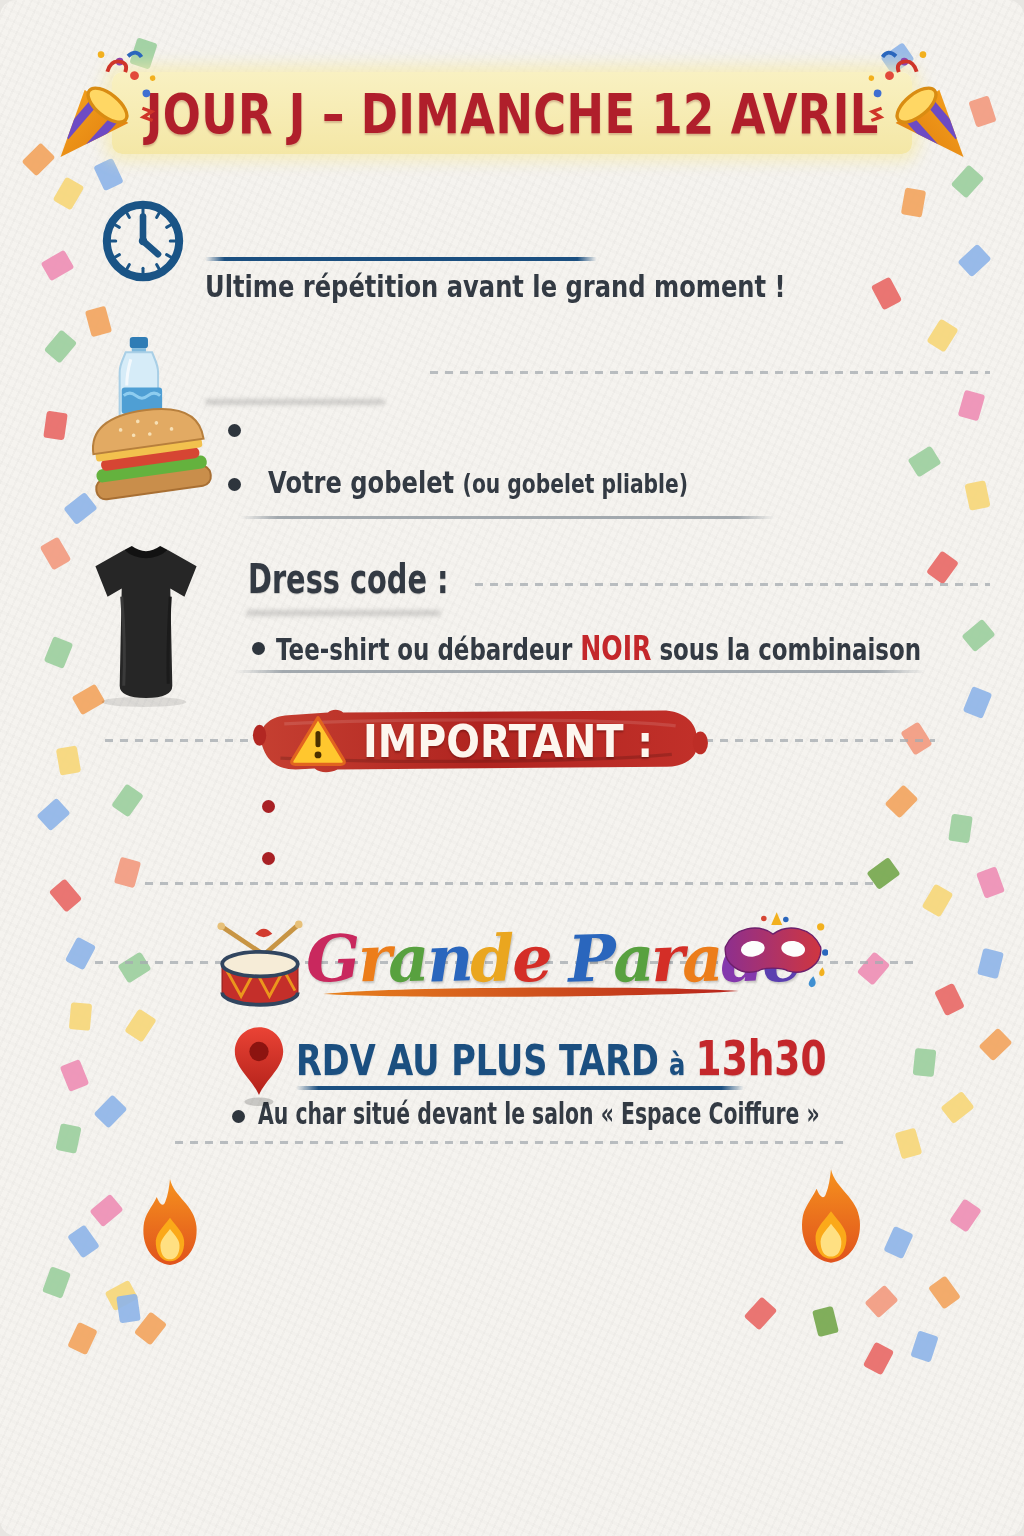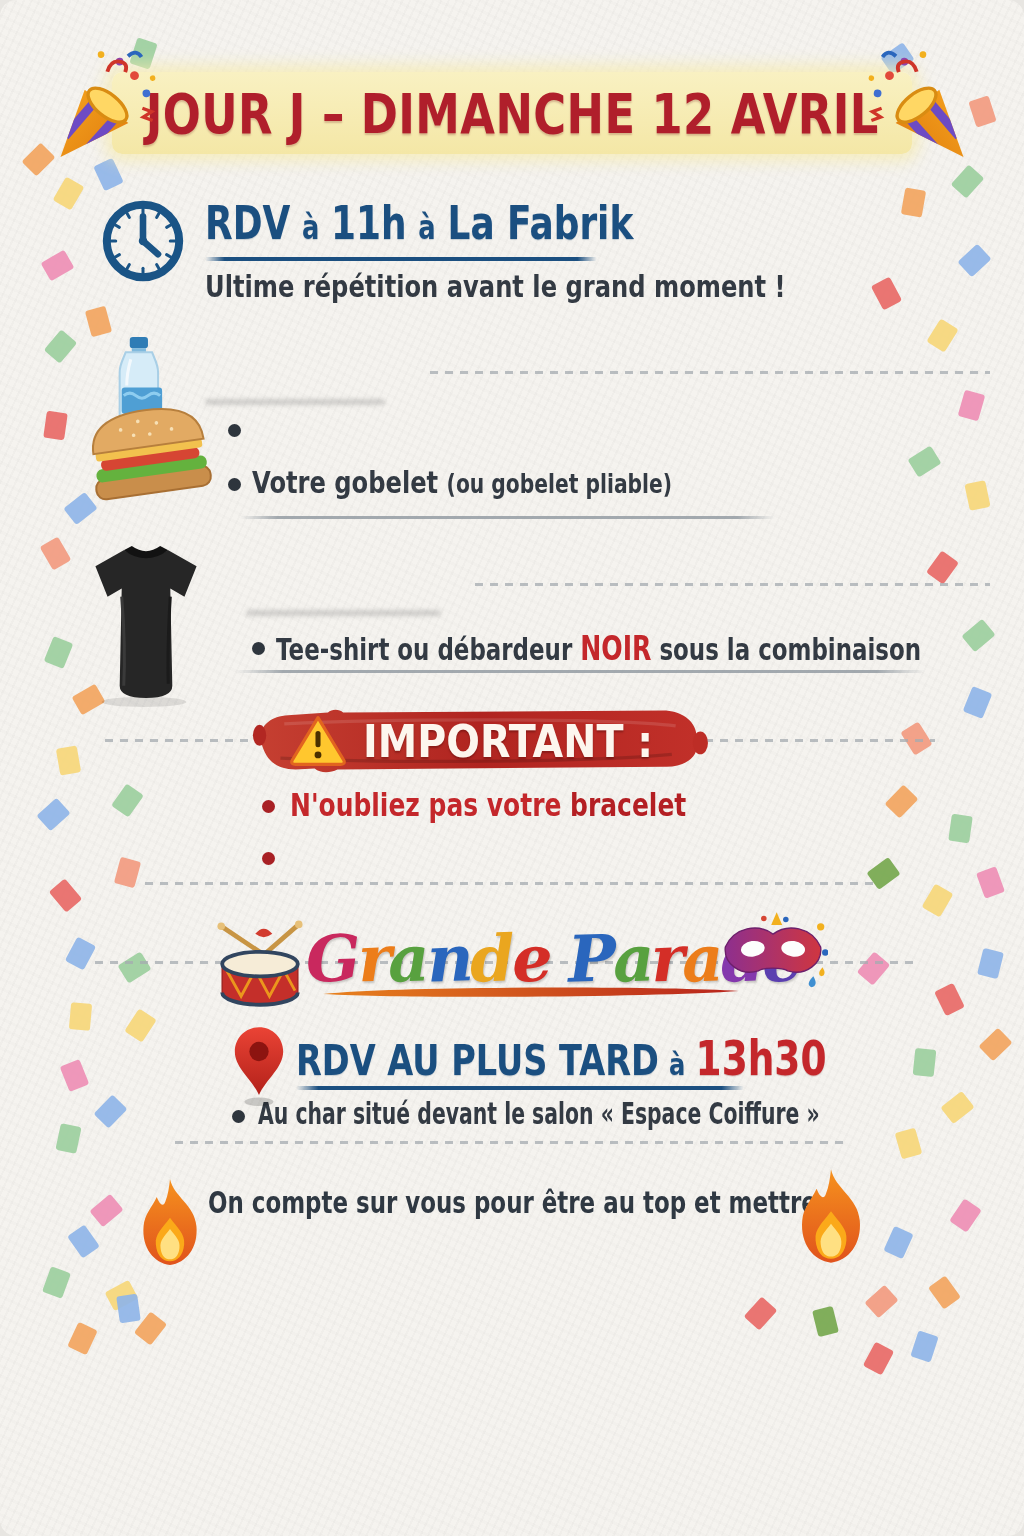--- a/index.html
+++ b/index.html
@@ -231,29 +231,20 @@
         <line x1="32.5" y1="80.3" x2="35.5" y2="75.1"></line>
       <line x1="19.7" y1="67.5" x2="24.9" y2="64.5"></line>
         <line x1="15" y1="50" x2="21" y2="50"></line>
       <line x1="19.7" y1="32.5" x2="24.9" y2="35.5"></line>
         <line x1="32.5" y1="19.7" x2="35.5" y2="24.9"></line>
     </g>
     <line x1="50" y1="50" x2="50" y2="24" stroke="#1a5486" stroke-width="7" stroke-linecap="round"></line>
     <line x1="50" y1="50" x2="66" y2="64" stroke="#1a5486" stroke-width="7" stroke-linecap="round"></line>
     <circle cx="50" cy="50" r="4.5" fill="#1a5486"></circle>
   </svg>
-  <div class="abs" style="left:205px;top:196px;z-index:3;">
-    <span class="cx">
-      <span class="h-blue big">RDV</span>
-      <span class="h-blue mid-a">à</span>
-      <span class="h-blue big">11h</span>
-      <span class="h-blue mid-a">à</span>
-      <span class="h-blue big">La Fabrik</span>
-    </span>
-  </div>
   <div class="blue-underline" style="left:205px;top:257px;width:392px;"></div>
   <div class="abs" style="left:205px;top:268px;z-index:3;">
     <span class="cx subtitle">Ultime répétition avant le grand moment !</span>
   </div>
 
   <svg class="icon" style="left:85px;top:333px;" width="132" height="182" viewBox="0 0 130 180">
     <rect x="44" y="4" width="18" height="11" rx="3" fill="#2f7cb5"></rect>
     <rect x="46" y="15" width="14" height="4" fill="#7fb9dd"></rect>
     <path d="M40,19 h26 c3,8 6,12 6,20 v52 c0,8 -6,12 -19,12 s-19,-4 -19,-12 v-52 c0,-8 3,-12 6,-20 z" fill="#d6ecf8" stroke="#a9cfe6" stroke-width="2"></path>
     <rect x="36" y="54" width="40" height="26" rx="3" fill="#4f9fd4"></rect>
@@ -271,31 +262,34 @@
           <circle cx="76" cy="90" r="1.8"></circle>
           <circle cx="90" cy="98" r="1.8"></circle>
           <circle cx="52" cy="99" r="1.8"></circle>
           <circle cx="68" cy="100" r="1.8"></circle>
         </g>
     </g>
   </svg>
   <div class="soft-underline" style="left:205px;top:399px;width:180px;"></div>
   <div class="bullet-dot" style="left:228px;top:424px;"></div>
   <div class="bullet-dot" style="left:228px;top:478px;"></div>
-  <div class="abs btxt" style="left:252px;top:464px;">
+  <div class="abs btxt" style="left:268px;top:464px;">
     <span class="cx"><span>Votre gobelet</span> <span class="note">(ou gobelet pliable)</span></span>
   </div>
 
   <svg class="icon" style="left:85px;top:536px;" width="122" height="172" viewBox="0 0 120 170">
     <ellipse cx="58" cy="164" rx="42" ry="5" fill="rgba(0,0,0,0.10)"></ellipse>
     <path d="M38,14 L10,30 L22,60 L36,52 L34,148 q0,12 26,12 q26,0 26,-12 L84,52 L98,60 L110,30 L82,14 Q60,26 38,14 Z" fill="#262626"></path>
     <path d="M38,14 Q60,30 82,14 L74,10 Q60,20 46,10 Z" fill="#121212"></path>
     <path d="M36,60 q4,50 2,88" stroke="#3a3a3a" stroke-width="3" fill="none"></path>
     <path d="M84,60 q-3,50 -2,86" stroke="#1b1b1b" stroke-width="3" fill="none"></path>
   </svg>
+  <div class="abs" style="left:248px;top:556px;z-index:3;">
+    <span class="cx sec-head" style="transform:scaleX(.72);">Dress code :</span>
+  </div>
   <div class="soft-underline" style="left:246px;top:610px;width:195px;"></div>
   <div class="bullet-dot" style="left:252px;top:642px;"></div>
   <div class="abs btxt" style="left:276px;top:628px;">
     <span class="cx" style="transform:scaleX(.74);">
       <span>Tee-shirt ou débardeur</span>
       <span class="em-red" style="font-size:34px;">NOIR</span>
       <span>sous la combinaison</span>
     </span>
   </div>
 
@@ -310,26 +304,20 @@
     <div class="imp-content">
       <svg width="58" height="54" viewBox="0 0 64 60">
         <path d="M32,4 L61,52 Q62,56 57,56 L7,56 Q2,56 3,52 Z" fill="#ffc72e" stroke="#e2641f" stroke-width="3.5" stroke-linejoin="round"></path>
         <rect x="29.2" y="19" width="5.6" height="18" rx="2.8" fill="#4a3000"></rect>
         <circle cx="32" cy="45.5" r="3.8" fill="#4a3000"></circle>
       </svg>
       <span class="imp-label cx-c" style="transform:scaleX(.9);">IMPORTANT :</span>
     </div>
   </div>
   <div class="bullet-dot red" style="left:262px;top:800px;"></div>
-  <div class="abs rline" style="left:290px;top:786px;">
-    <span class="cx">
-      <span class="red">N'oubliez pas votre</span>
-      <span class="red-b">bracelet</span>
-    </span>
-  </div>
   <div class="bullet-dot red" style="left:262px;top:852px;"></div>
 
   <svg class="icon" style="left:208px;top:918px;" width="104" height="96" viewBox="0 0 110 100">
     <line x1="14" y1="8" x2="68" y2="44" stroke="#c89544" stroke-width="5" stroke-linecap="round"></line>
     <line x1="96" y1="6" x2="50" y2="46" stroke="#c89544" stroke-width="5" stroke-linecap="round"></line>
     <circle cx="14" cy="8" r="4" fill="#e7c078"></circle>
       <circle cx="96" cy="6" r="4" fill="#e7c078"></circle>
     <path d="M50,16 q9,-11 18,0 q-9,7 -18,0 Z" fill="#d23b2e"></path>
     <path d="M15,48 L15,78 A40,13 0 0 0 95,78 L95,48 A40,13 0 0 1 15,48 Z" fill="#c42f2a" stroke="#9e2420" stroke-width="1.5"></path>
     <path d="M20,55 L35,82 L50,54 L65,82 L80,54 L92,76" stroke="#f0a21c" stroke-width="3" fill="none" opacity=".9"></path>
@@ -375,17 +363,14 @@
       <span>devant le salon « Espace Coiffure »</span>
     </span>
   </div>
 
   <svg class="icon" style="left:136px;top:1176px;" width="68" height="93" viewBox="0 0 72 98">
       <use href="#icon-flame"></use>
     </svg>
   <svg class="icon" style="left:794px;top:1166px;" width="74" height="101" viewBox="0 0 72 98">
       <use href="#icon-flame"></use>
     </svg>
-  <div class="close-line1">
-    <span class="cx-c" style="transform:scaleX(.74);">On compte sur vous pour être au top et mettre</span>
-  </div>
 
 </div>
 
 </body></html>

